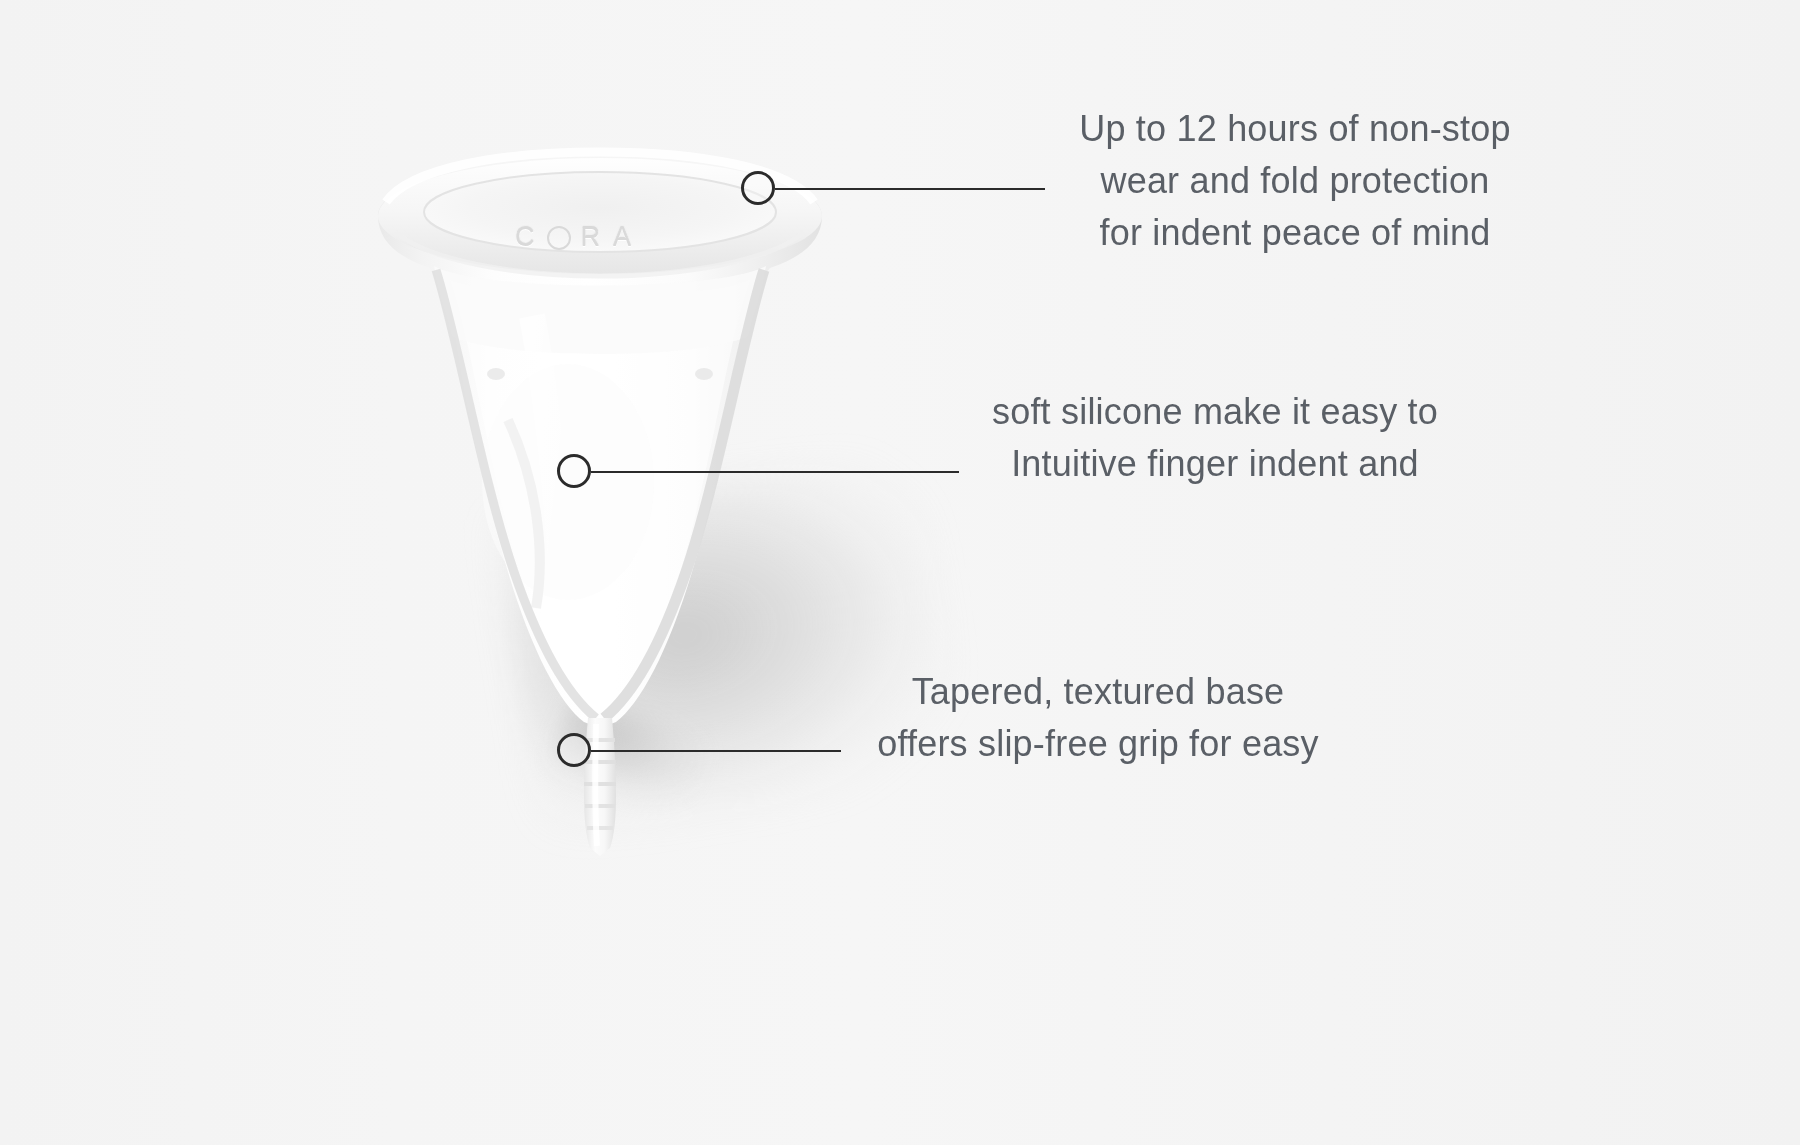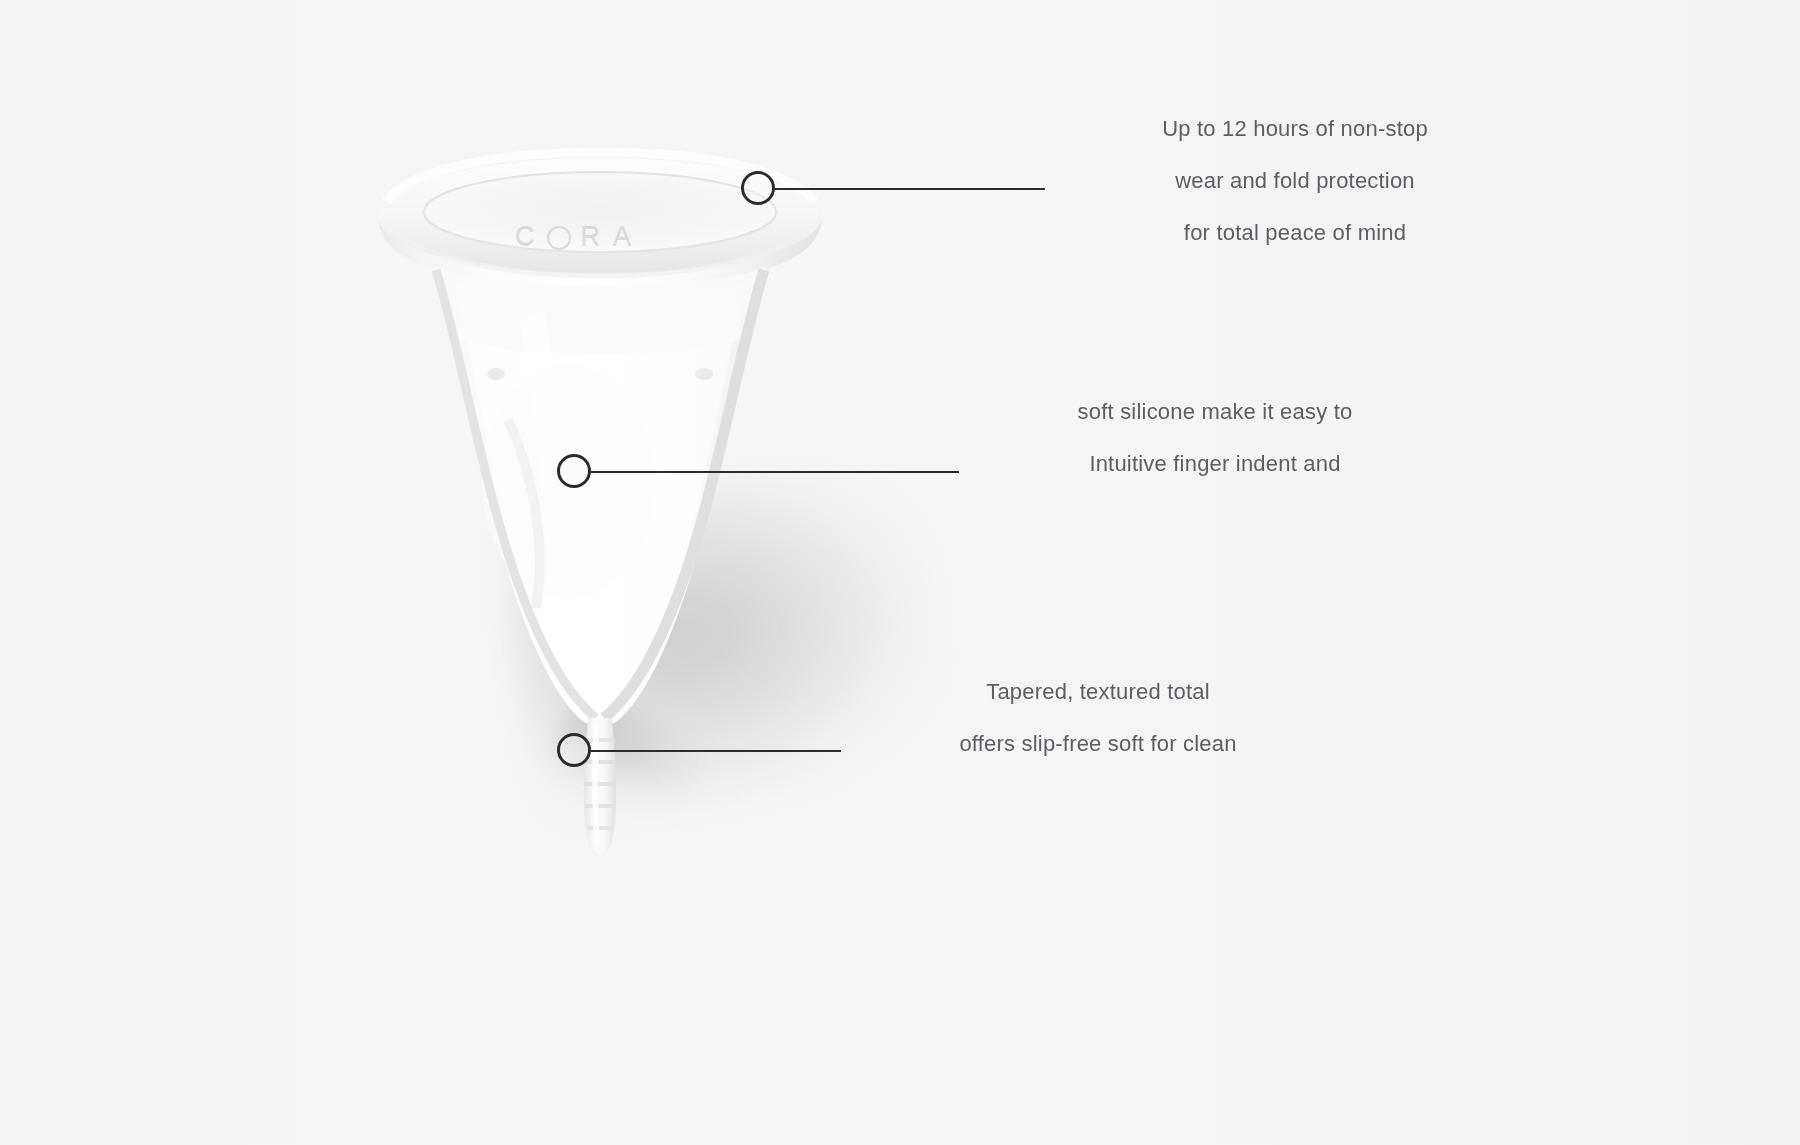--- a/index.html
+++ b/index.html
@@ -115,21 +115,21 @@
   .leader {
     position:absolute;
     height:0;
     border-top:2.5px solid #2b2b2b;
   }
 
   .callout-text {
     position:absolute;
     text-align:center;
     color:#5a5f66;
-    font-size:22px;
+    font-size:36px;
     line-height:52px;
     letter-spacing:0.2px;
     white-space:nowrap;
   }
   .callout-text div { display:block; }
 </style>
 </head>
 <body>
 
 <div id="stage">
@@ -248,35 +248,35 @@
       <span>A</span>
     </div>
   </div>
 
   <div class="callout">
     <div class="marker" style="left:741px; top:171px;"></div>
     <div class="leader" style="left:775px; top:188px; width:270px;"></div>
     <div class="callout-text" style="left:1055px; top:103px; width:480px;">
       <div>Up to 12 hours of non-stop</div>
       <div>wear and fold protection</div>
-      <div>for total peace of mind</div>
+      <div>for indent peace of mind</div>
     </div>
   </div>
 
   <div class="callout">
     <div class="marker" style="left:557px; top:454px;"></div>
     <div class="leader" style="left:591px; top:471px; width:368px;"></div>
     <div class="callout-text" style="left:975px; top:386px; width:480px;">
       <div>soft silicone make it easy to</div>
       <div>Intuitive finger indent and</div>
     </div>
   </div>
 
   <div class="callout">
     <div class="marker" style="left:557px; top:733px;"></div>
     <div class="leader" style="left:591px; top:750px; width:250px;"></div>
     <div class="callout-text" style="left:858px; top:666px; width:480px;">
-      <div>Tapered, textured total</div>
-      <div>offers slip-free soft for clean</div>
+      <div>Tapered, textured base</div>
+      <div>offers slip-free grip for easy</div>
     </div>
   </div>
 
 </div>
 
 </body></html>

